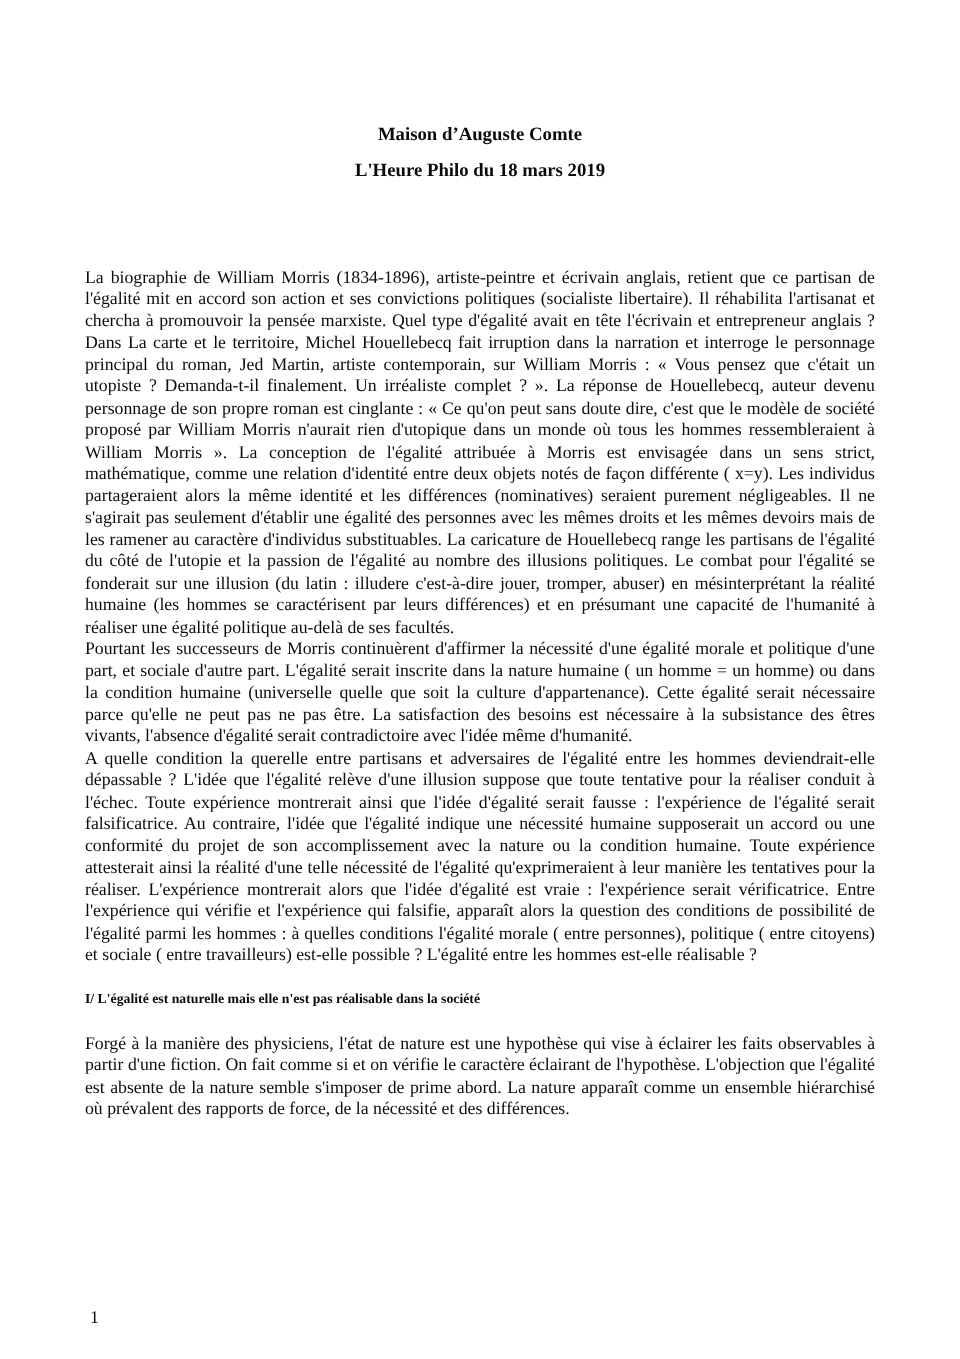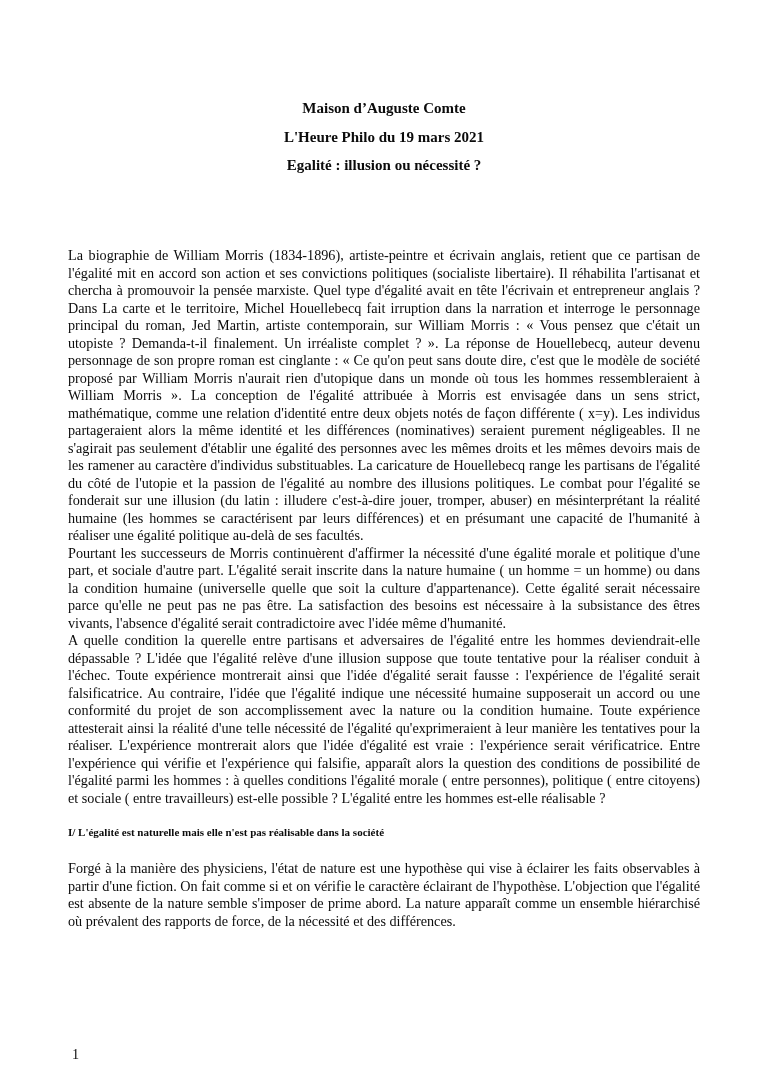--- a/index.html
+++ b/index.html
@@ -13,39 +13,39 @@
     height: 1087px;
     box-sizing: border-box;
     margin: 0 auto;
     background: #ffffff;
     color: #0b0b0b;
     font-family: "Liberation Serif", "DejaVu Serif", serif;
     padding: 100px 68px 24px 68px;
     display: flex;
     flex-direction: column;
     overflow: hidden;
+    gap: 24px;
   }
   .doc-header {
     text-align: center;
     margin-bottom: 44px;
   }
   .title-line {
     font-weight: bold;
     font-size: 15px;
     line-height: 17px;
     margin: 0 0 11.5px 0;
   }
   .title-line:last-child { margin-bottom: 0; }
 
   .doc-body {
     font-size: 14.2px;
     line-height: 17.5px;
     text-align: justify;
     text-justify: inter-word;
-    margin-top: 29px;
   }
   .para { margin: 0; }
 
   .section-heading {
     font-size: 11px;
     line-height: 21px;
     font-weight: bold;
     margin: 15px 0 17px 0;
     text-align: left;
   }
@@ -66,22 +66,21 @@
     padding-left: 4px;
   }
 </style>
 </head>
 <body>
 
 <div class="page">
 
   <header class="doc-header">
     <p class="title-line">Maison d’Auguste Comte</p>
-    <p class="title-line">L'Heure Philo du 19 mars 2021</p>
-    <p class="title-line">Egalité : illusion ou nécessité ?</p>
+    <p class="title-line">L'Heure Philo du 18 mars 2019</p>
   </header>
 
   <main class="doc-body">
     <p class="para">La biographie de William Morris (1834-1896), artiste-peintre et écrivain anglais, retient que ce partisan de l'égalité mit en accord son action et ses convictions politiques (socialiste libertaire). Il réhabilita l'artisanat et chercha à promouvoir la pensée marxiste. Quel type d'égalité avait en tête l'écrivain et entrepreneur anglais ? Dans La carte et le territoire, Michel Houellebecq fait irruption dans la narration et interroge le personnage principal du roman, Jed Martin, artiste contemporain, sur William Morris : « Vous pensez que c'était un utopiste ? Demanda-t-il finalement. Un irréaliste complet ? ». La réponse de Houellebecq, auteur devenu personnage de son propre roman est cinglante : « Ce qu'on peut sans doute dire, c'est que le modèle de société proposé par William Morris n'aurait rien d'utopique dans un monde où tous les hommes ressembleraient à William Morris ». La conception de l'égalité attribuée à Morris est envisagée dans un sens strict, mathématique, comme une relation d'identité entre deux objets notés de façon différente ( x=y). Les individus partageraient alors la même identité et les différences (nominatives) seraient purement négligeables. Il ne s'agirait pas seulement d'établir une égalité des personnes avec les mêmes droits et les mêmes devoirs mais de les ramener au caractère d'individus substituables. La caricature de Houellebecq range les partisans de l'égalité du côté de l'utopie et la passion de l'égalité au nombre des illusions politiques. Le combat pour l'égalité se fonderait sur une illusion (du latin : illudere c'est-à-dire jouer, tromper, abuser) en mésinterprétant la réalité humaine (les hommes se caractérisent par leurs différences) et en présumant une capacité de l'humanité à réaliser une égalité politique au-delà de ses facultés.</p>
     <p class="para">Pourtant les successeurs de Morris continuèrent d'affirmer la nécessité d'une égalité morale et politique d'une part, et sociale d'autre part. L'égalité serait inscrite dans la nature humaine ( un homme = un homme) ou dans la condition humaine (universelle quelle que soit la culture d'appartenance). Cette égalité serait nécessaire parce qu'elle ne peut pas ne pas être. La satisfaction des besoins est nécessaire à la subsistance des êtres vivants, l'absence d'égalité serait contradictoire avec l'idée même d'humanité.</p>
     <p class="para">A quelle condition la querelle entre partisans et adversaires de l'égalité entre les hommes deviendrait-elle dépassable ? L'idée que l'égalité relève d'une illusion suppose que toute tentative pour la réaliser conduit à l'échec. Toute expérience montrerait ainsi que l'idée d'égalité serait fausse : l'expérience de l'égalité serait falsificatrice. Au contraire, l'idée que l'égalité indique une nécessité humaine supposerait un accord ou une conformité du projet de son accomplissement avec la nature ou la condition humaine. Toute expérience attesterait ainsi la réalité d'une telle nécessité de l'égalité qu'exprimeraient à leur manière les tentatives pour la réaliser. L'expérience montrerait alors que l'idée d'égalité est vraie : l'expérience serait vérificatrice. Entre l'expérience qui vérifie et l'expérience qui falsifie, apparaît alors la question des conditions de possibilité de l'égalité parmi les hommes : à quelles conditions l'égalité morale ( entre personnes), politique ( entre citoyens) et sociale ( entre travailleurs)  est-elle possible ? L'égalité entre les hommes est-elle réalisable ?</p>
 
     <h1 class="section-heading">I/ L'égalité est naturelle mais elle n'est pas réalisable dans la société</h1>
 
 

